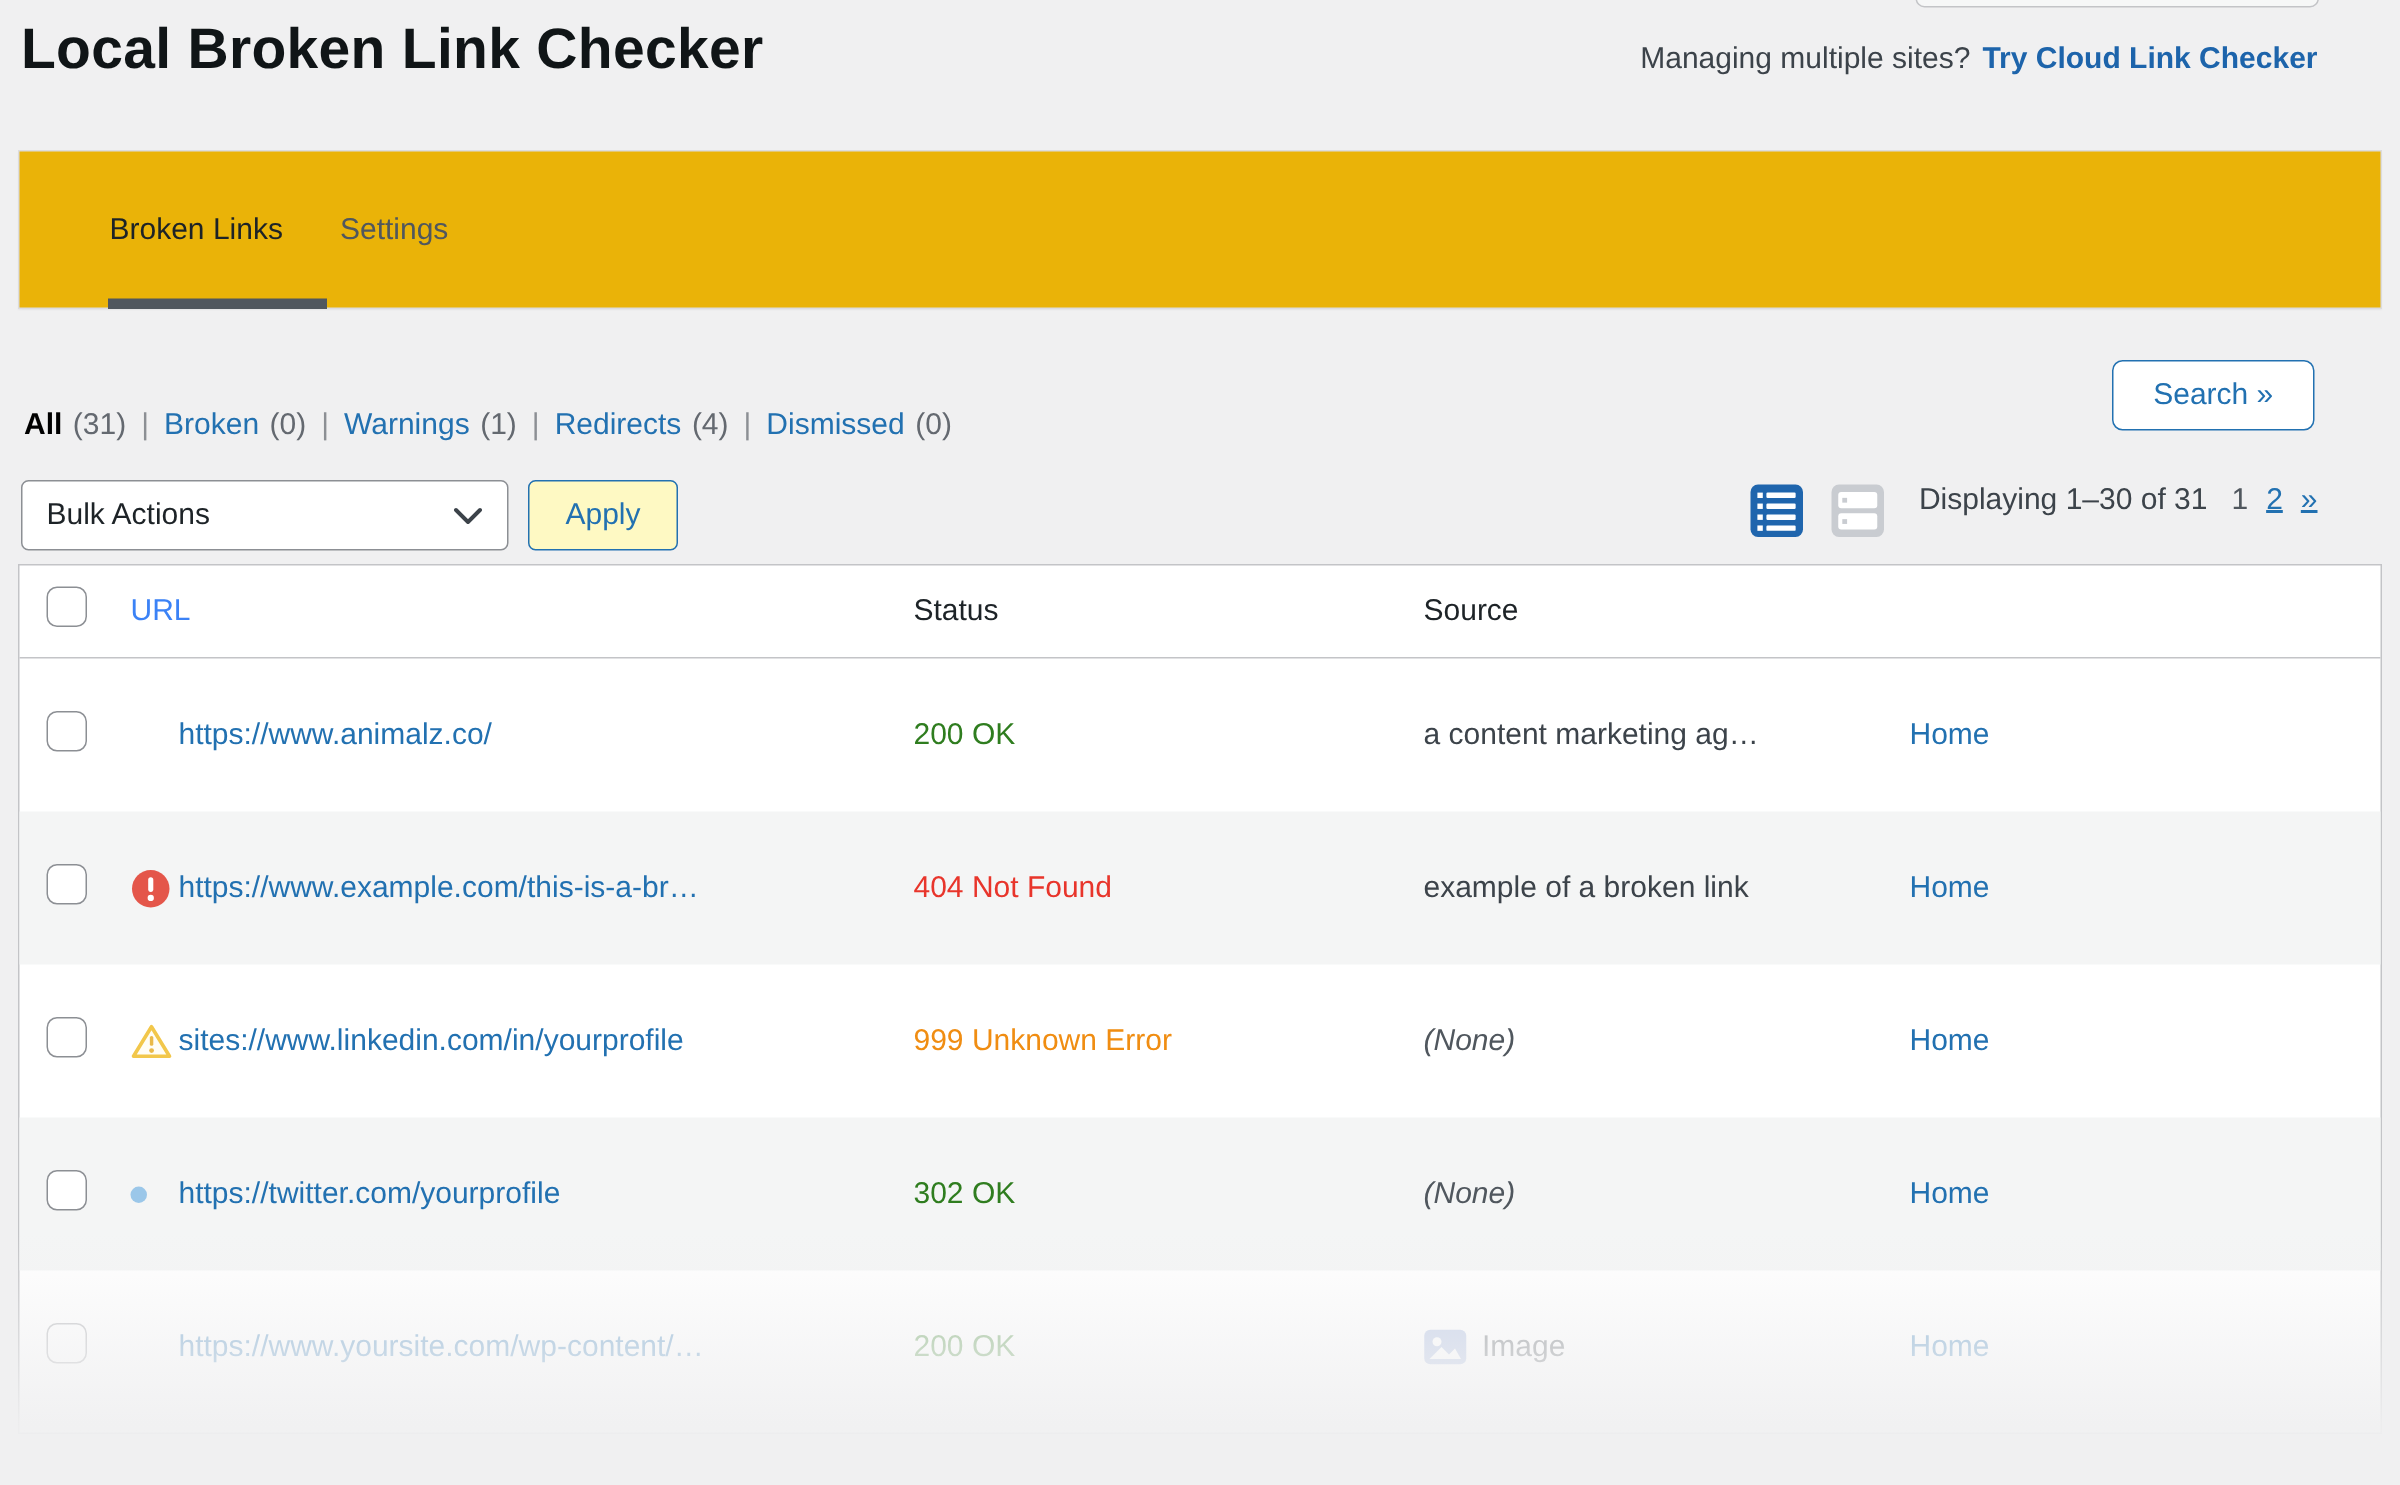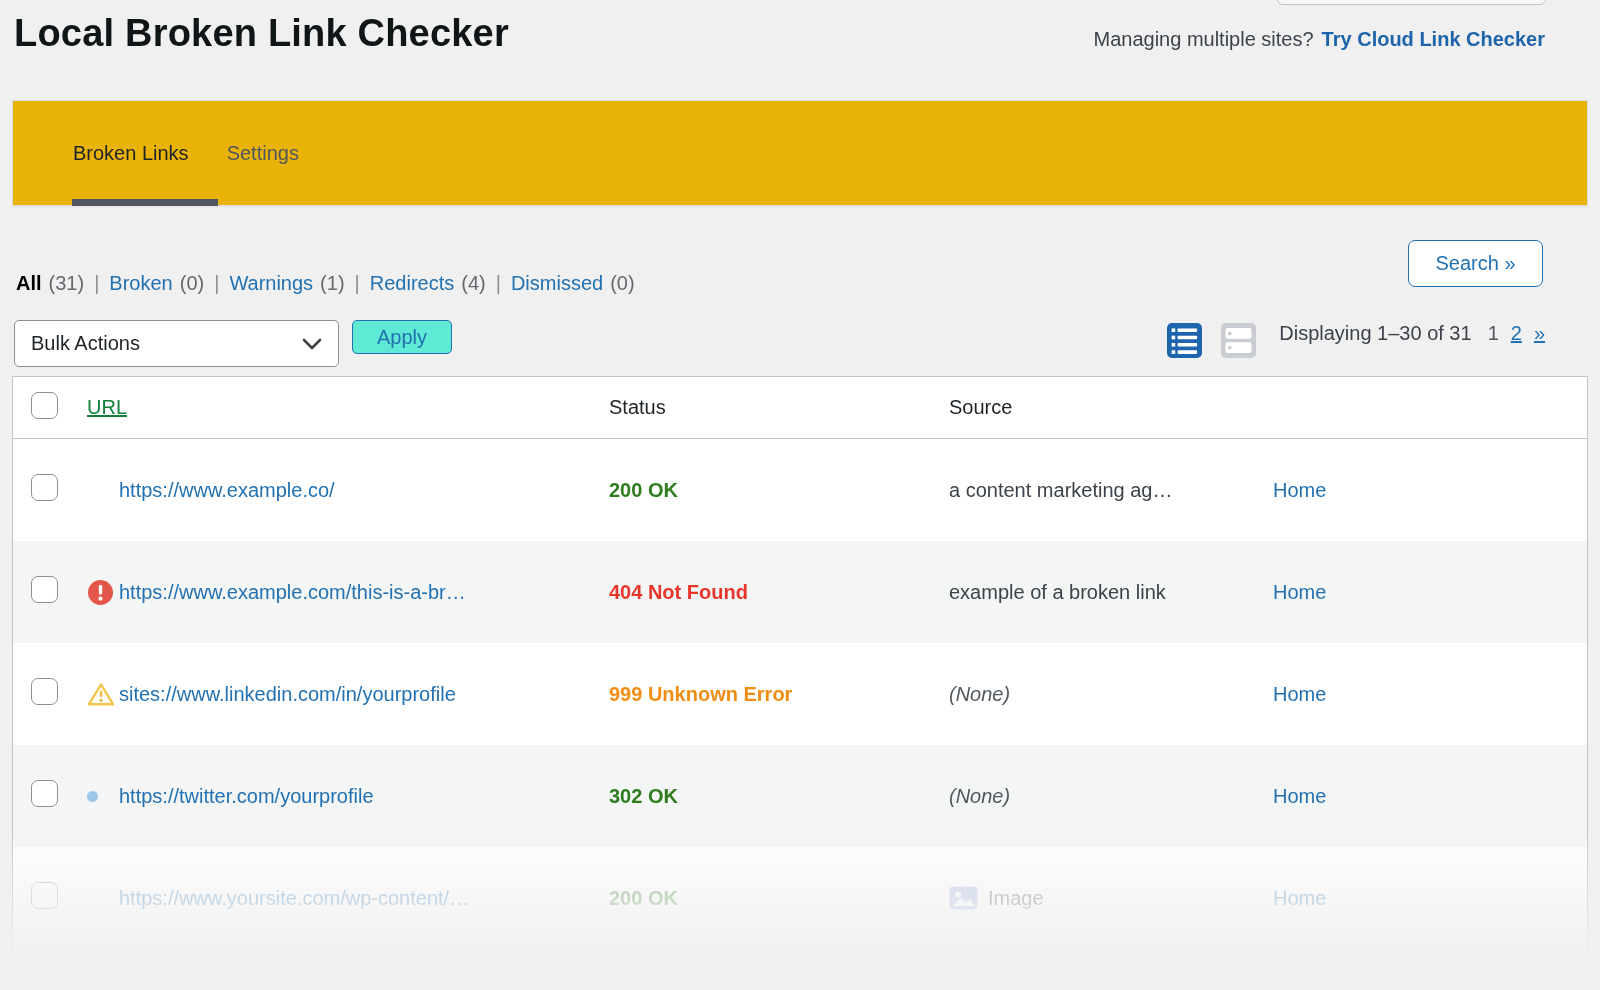--- a/index.html
+++ b/index.html
@@ -58,22 +58,22 @@
   }
 
   
   .bulk-select {
     position:absolute; left:14px; top:320px; width:325px; height:47px;
     background:#fff; border:1px solid #8c8f94; border-radius:5px;
     display:flex; align-items:center; padding:0 16px; cursor:pointer;
   }
   .bulk-select .label { font-size:20px; color:#1d2327; flex:1; }
   .apply-btn {
-    position:absolute; left:352px; top:320px; width:100px; height:34px;
-    background:#5eead4; border:1px solid #2271b1; border-radius:5px;
+    position:absolute; left:352px; top:320px; width:100px; height:47px;
+    background:#fef9c3; border:1px solid #2271b1; border-radius:5px;
     color:#2271b1; font-size:20px; display:flex; align-items:center; justify-content:center;
     cursor:pointer; font-family:inherit;
   }
   .toolbar-right {
     position:absolute; right:55px; top:322px;
     display:flex; align-items:flex-start; font-size:20px; color:#3c434a;
   }
   .view-icons { display:flex; align-items:center; gap:17px; margin-right:22px; }
   .view-icons svg { display:block; cursor:pointer; }
   .pagenav { display:flex; align-items:center; }
@@ -85,34 +85,34 @@
     position:absolute; left:12px; top:376px; width:1576px; height:580px;
     background:#fff; border:1px solid #c3c4c7;
   }
   .trow, .thead {
     display:grid;
     grid-template-columns:56px 522px 340px 324px 1fr;
     align-items:center;
     padding-left:18px;
   }
   .thead { height:62px; border-bottom:1px solid #c3c4c7; font-size:20px; }
-  .thead .h-link { color:#15803d;text-decoration:underline; }
+  .thead .h-link { color:#3b82f6; }
   .thead .h-plain { color:#1d2327; }
   .trow { height:102px; font-size:20px; }
   .trow.alt { background:#f4f5f5; }
   .trow.faded { opacity:.5; }
 
   .checkbox {
     width:27px; height:27px; border:1.5px solid #8c8f94; border-radius:7px;
     background:#fff; display:inline-block; cursor:pointer;
   }
   .c-url { display:flex; align-items:center; }
   .icon-slot { width:32px; display:flex; align-items:center; flex:0 0 32px; }
   .url { color:#2271b1; white-space:nowrap; }
-  .status { font-weight:700; }
+  .status { font-weight:400; }
   .status.ok   { color:#2f7d1f; }
   .status.err  { color:#e8352b; }
   .status.warn { color:#f08d12; }
   .ltext { color:#3c434a; display:flex; align-items:center; gap:10px; }
   .ltext.none { color:#50575e; font-style:italic; }
   .source { color:#2271b1; font-weight:400; }
 
   .dot-icon { width:11px; height:11px; border-radius:50%; background:#9bc7e9; display:inline-block; }
 
   
@@ -203,21 +203,21 @@
     <div><span class="checkbox"></span></div>
     <div><a class="h-link">URL</a></div>
     <div><span class="h-plain">Status</span></div>
     <div><span class="h-plain">Source</span></div>
   </div>
 
   <div class="trow">
     <div><span class="checkbox"></span></div>
     <div class="c-url">
       <span class="icon-slot"></span>
-      <a class="url">https://www.example.co/</a>
+      <a class="url">https://www.animalz.co/</a>
     </div>
     <div><span class="status ok">200 OK</span></div>
     <div>
         <span class="ltext">a content marketing ag…</span>
       </div>
     <div><a class="source">Home</a></div>
   </div>
 
   <div class="trow alt">
     <div><span class="checkbox"></span></div>

